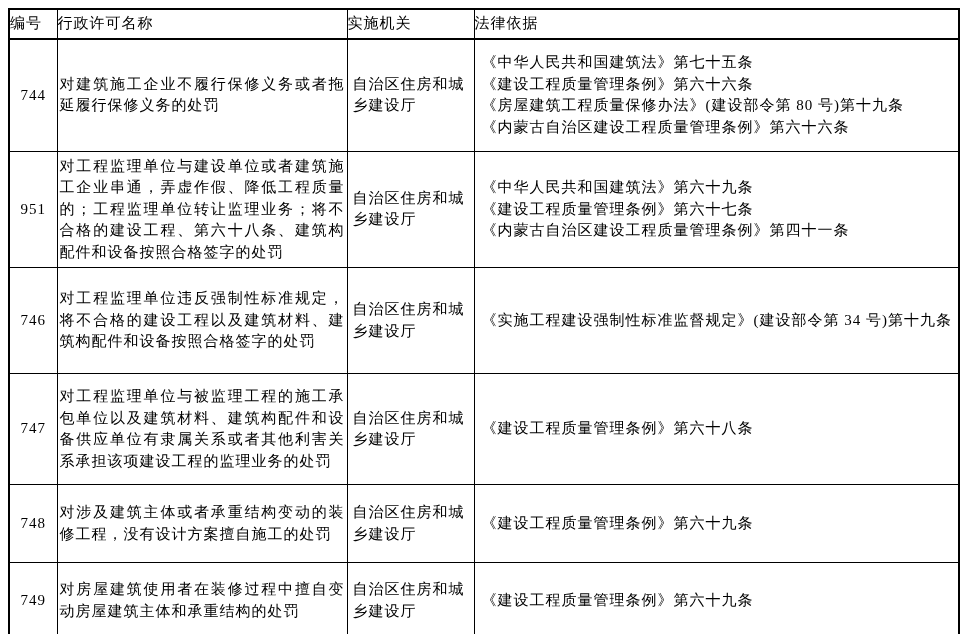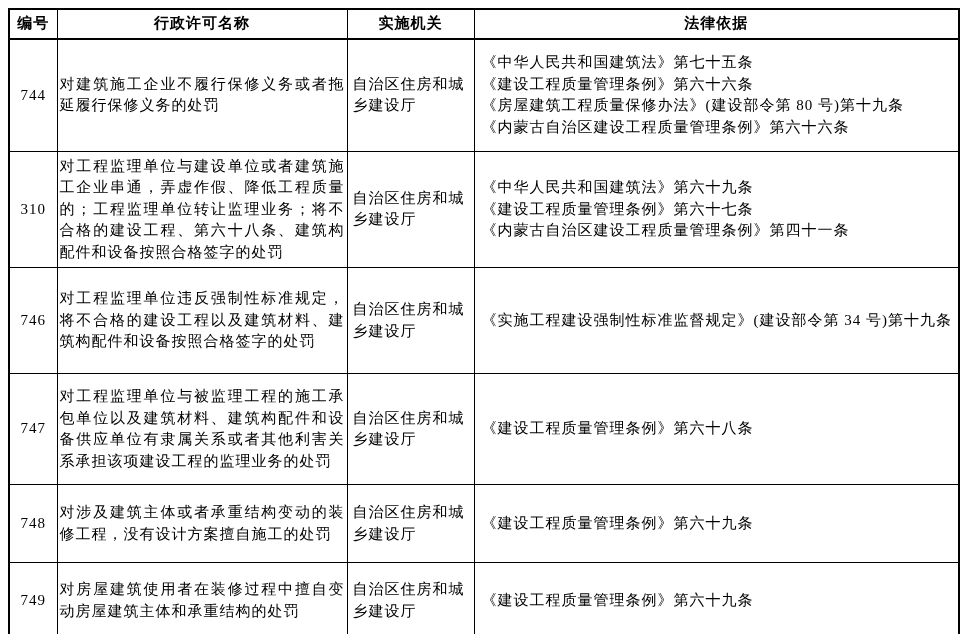--- a/index.html
+++ b/index.html
@@ -35,22 +35,22 @@
     vertical-align: middle;
     font-size: 15px;
     line-height: 21.5px;
     letter-spacing: 1px;
     box-sizing: border-box;
     overflow: hidden;
   }
   table.doc-table thead th {
     border-bottom: 2px solid #000;
     height: 30px;
-    font-weight: bold;
-    text-align: center;
+    font-weight: normal;
+    text-align: left;
     padding: 2px 0;
   }
   th.h-id   { letter-spacing: 5px;  padding-left: 5px; }
   th.h-name { letter-spacing: 12px; padding-left: 12px; }
   th.h-org  { letter-spacing: 12px; padding-left: 12px; }
   th.h-law  { letter-spacing: 46px; padding-left: 46px; border-radius: 6px; }
 
   td.cell-id {
     text-align: center;
     font-size: 14px;
@@ -101,21 +101,21 @@
         <td class="cell-name">对建筑施工企业不履行保修义务或者拖延履行保修义务的处罚</td>
         <td class="cell-org">自治区住房和城乡建设厅</td>
         <td class="cell-law">
           <div class="law-line">《中华人民共和国建筑法》第七十五条</div>
           <div class="law-line">《建设工程质量管理条例》第六十六条</div>
           <div class="law-line">《房屋建筑工程质量保修办法》(建设部令第 80 号)第十九条</div>
           <div class="law-line">《内蒙古自治区建设工程质量管理条例》第六十六条</div>
         </td>
       </tr>
       <tr class="row-h-106">
-        <td class="cell-id">310</td>
+        <td class="cell-id">951</td>
         <td class="cell-name">对工程监理单位与建设单位或者建筑施工企业串通，弄虚作假、降低工程质量的；工程监理单位转让监理业务；将不合格的建设工程、第六十八条、建筑构配件和设备按照合格签字的处罚</td>
         <td class="cell-org">自治区住房和城乡建设厅</td>
         <td class="cell-law">
           <div class="law-line">《中华人民共和国建筑法》第六十九条</div>
           <div class="law-line">《建设工程质量管理条例》第六十七条</div>
           <div class="law-line">《内蒙古自治区建设工程质量管理条例》第四十一条</div>
         </td>
       </tr>
       <tr class="row-h-106">
         <td class="cell-id">746</td>

